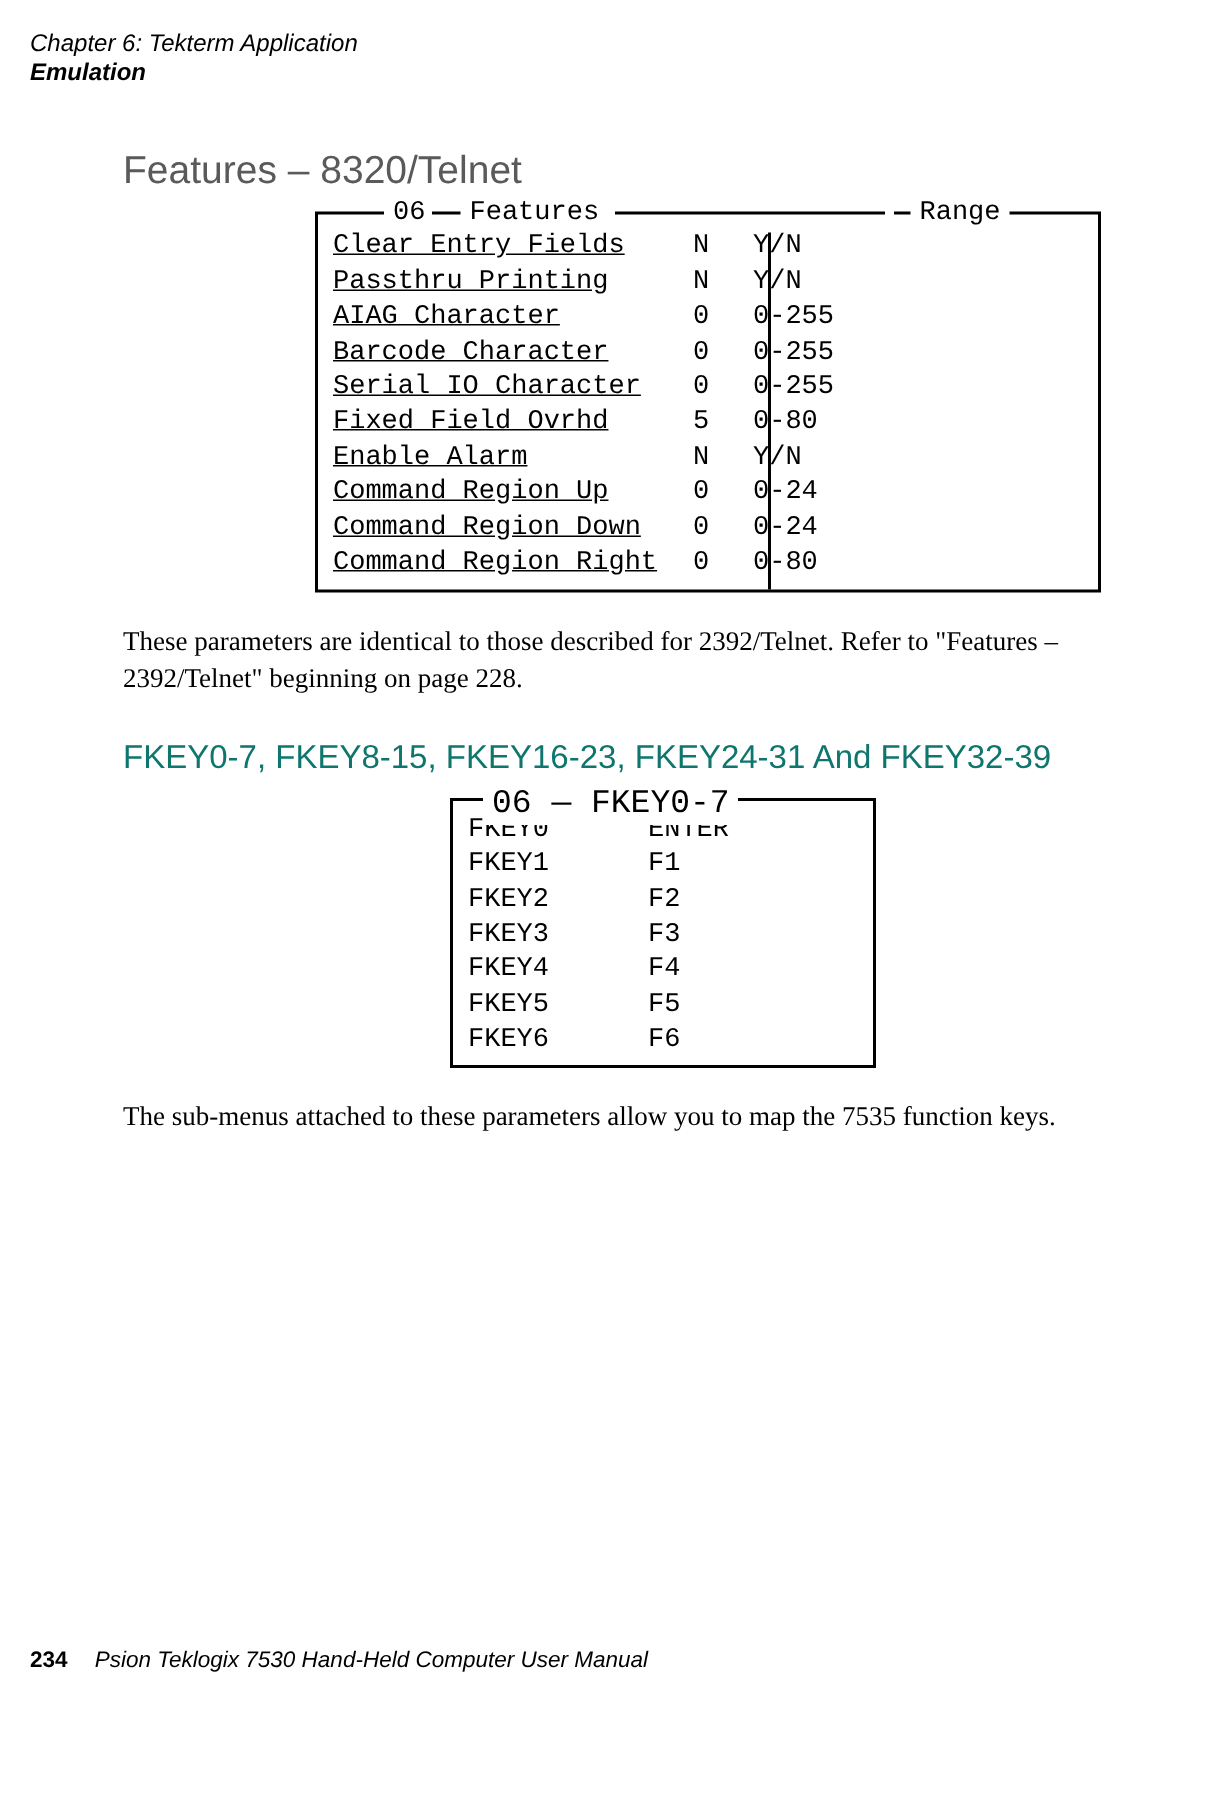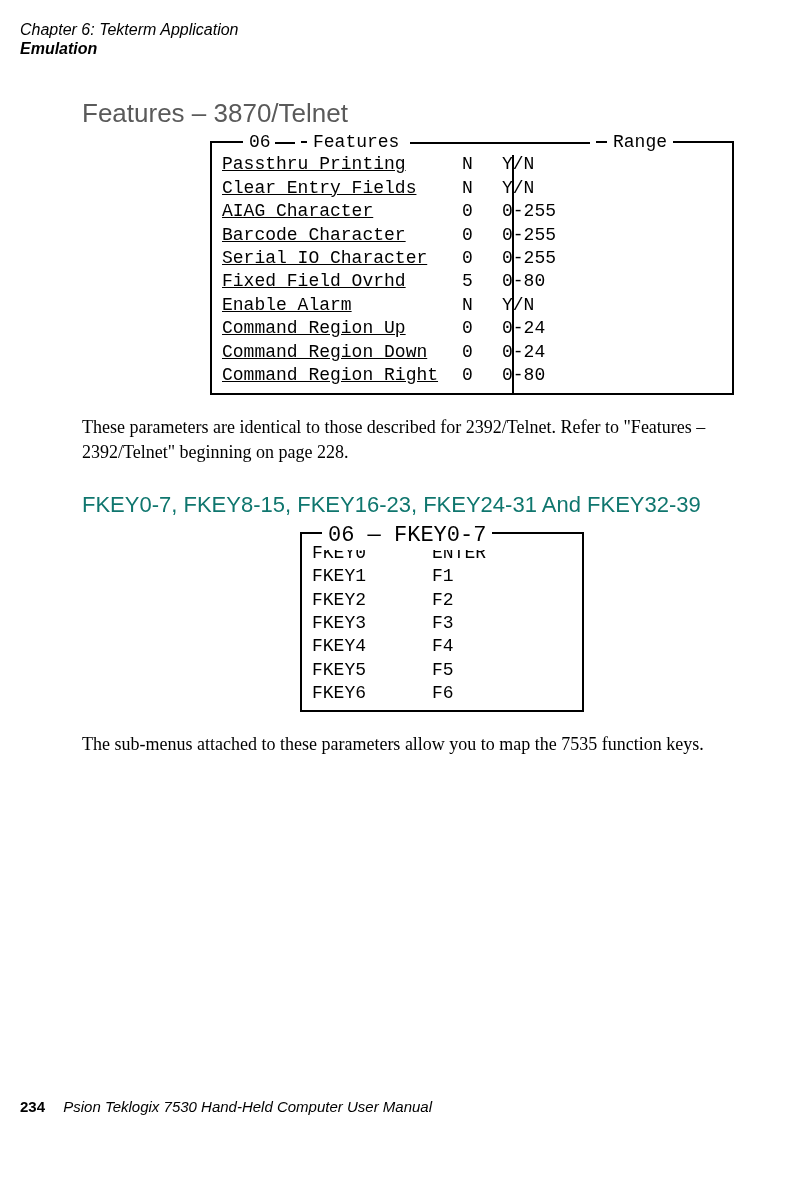--- a/index.html
+++ b/index.html
@@ -65,21 +65,21 @@
     right: 0;
   }
   .legend {
     position: absolute;
     background: #fff;
     padding: 0 6px;
     font-family: "Courier New", Courier, monospace;
     font-size: 18px;
     white-space: nowrap;
   }
-  .leg-06 { left: 31px; }
+  .leg-06 { left: 44px; }
   .leg-feat { left: 95px; text-align: right; }
   .leg-range { left: 395px; }
   .feat-row { white-space: pre; }
   .feat-row .lbl { display: inline-block; width: 240px; text-decoration: underline; }
   .feat-row .val { display: inline-block; width: 40px; }
   .feat-row .rng { display: inline-block; }
   .vline {
     position: absolute;
     top: 0;
     bottom: 0;
@@ -138,32 +138,32 @@
 </head>
 <body>
 
 <div class="page">
 
   <div class="hdr">
     <div class="line1">Chapter 6: Tekterm Application</div>
     <div class="line2">Emulation</div>
   </div>
 
-  <div class="section-title">Features – 3870/Telnet</div>
+  <div class="section-title">Features – 8320/Telnet</div>
 
   <div class="term-box">
     <div class="vline"></div>
     <div class="legend-group">
       <span class="legend leg-06"><span>06</span><span class="dash"></span></span>
       <span class="legend leg-feat"><span>Features</span> <span class="long-dash"></span></span>
       <span class="legend leg-range">Range</span>
     </div>
 
+    <div class="feat-row"><span class="lbl">Clear Entry Fields</span><span class="val">N</span><span class="rng">Y/N</span></div>
     <div class="feat-row"><span class="lbl">Passthru Printing</span><span class="val">N</span><span class="rng">Y/N</span></div>
-    <div class="feat-row"><span class="lbl">Clear Entry Fields</span><span class="val">N</span><span class="rng">Y/N</span></div>
     <div class="feat-row"><span class="lbl">AIAG Character</span><span class="val">0</span><span class="rng">0-255</span></div>
     <div class="feat-row"><span class="lbl">Barcode Character</span><span class="val">0</span><span class="rng">0-255</span></div>
     <div class="feat-row"><span class="lbl">Serial IO Character</span><span class="val">0</span><span class="rng">0-255</span></div>
     <div class="feat-row"><span class="lbl">Fixed Field Ovrhd</span><span class="val">5</span><span class="rng">0-80</span></div>
     <div class="feat-row"><span class="lbl">Enable Alarm</span><span class="val">N</span><span class="rng">Y/N</span></div>
     <div class="feat-row"><span class="lbl">Command Region Up</span><span class="val">0</span><span class="rng">0-24</span></div>
     <div class="feat-row"><span class="lbl">Command Region Down</span><span class="val">0</span><span class="rng">0-24</span></div>
     <div class="feat-row"><span class="lbl">Command Region Right</span><span class="val">0</span><span class="rng">0-80</span></div>
   </div>
 

